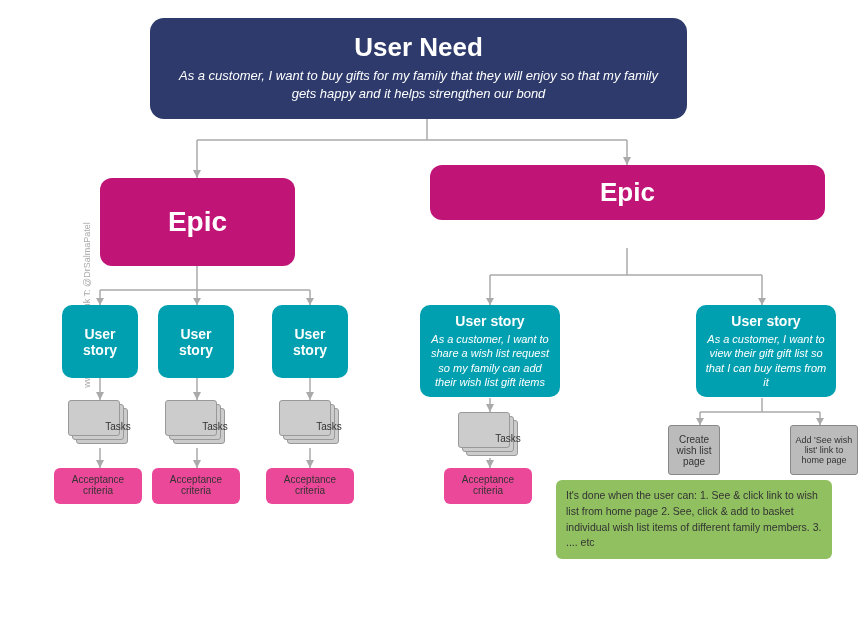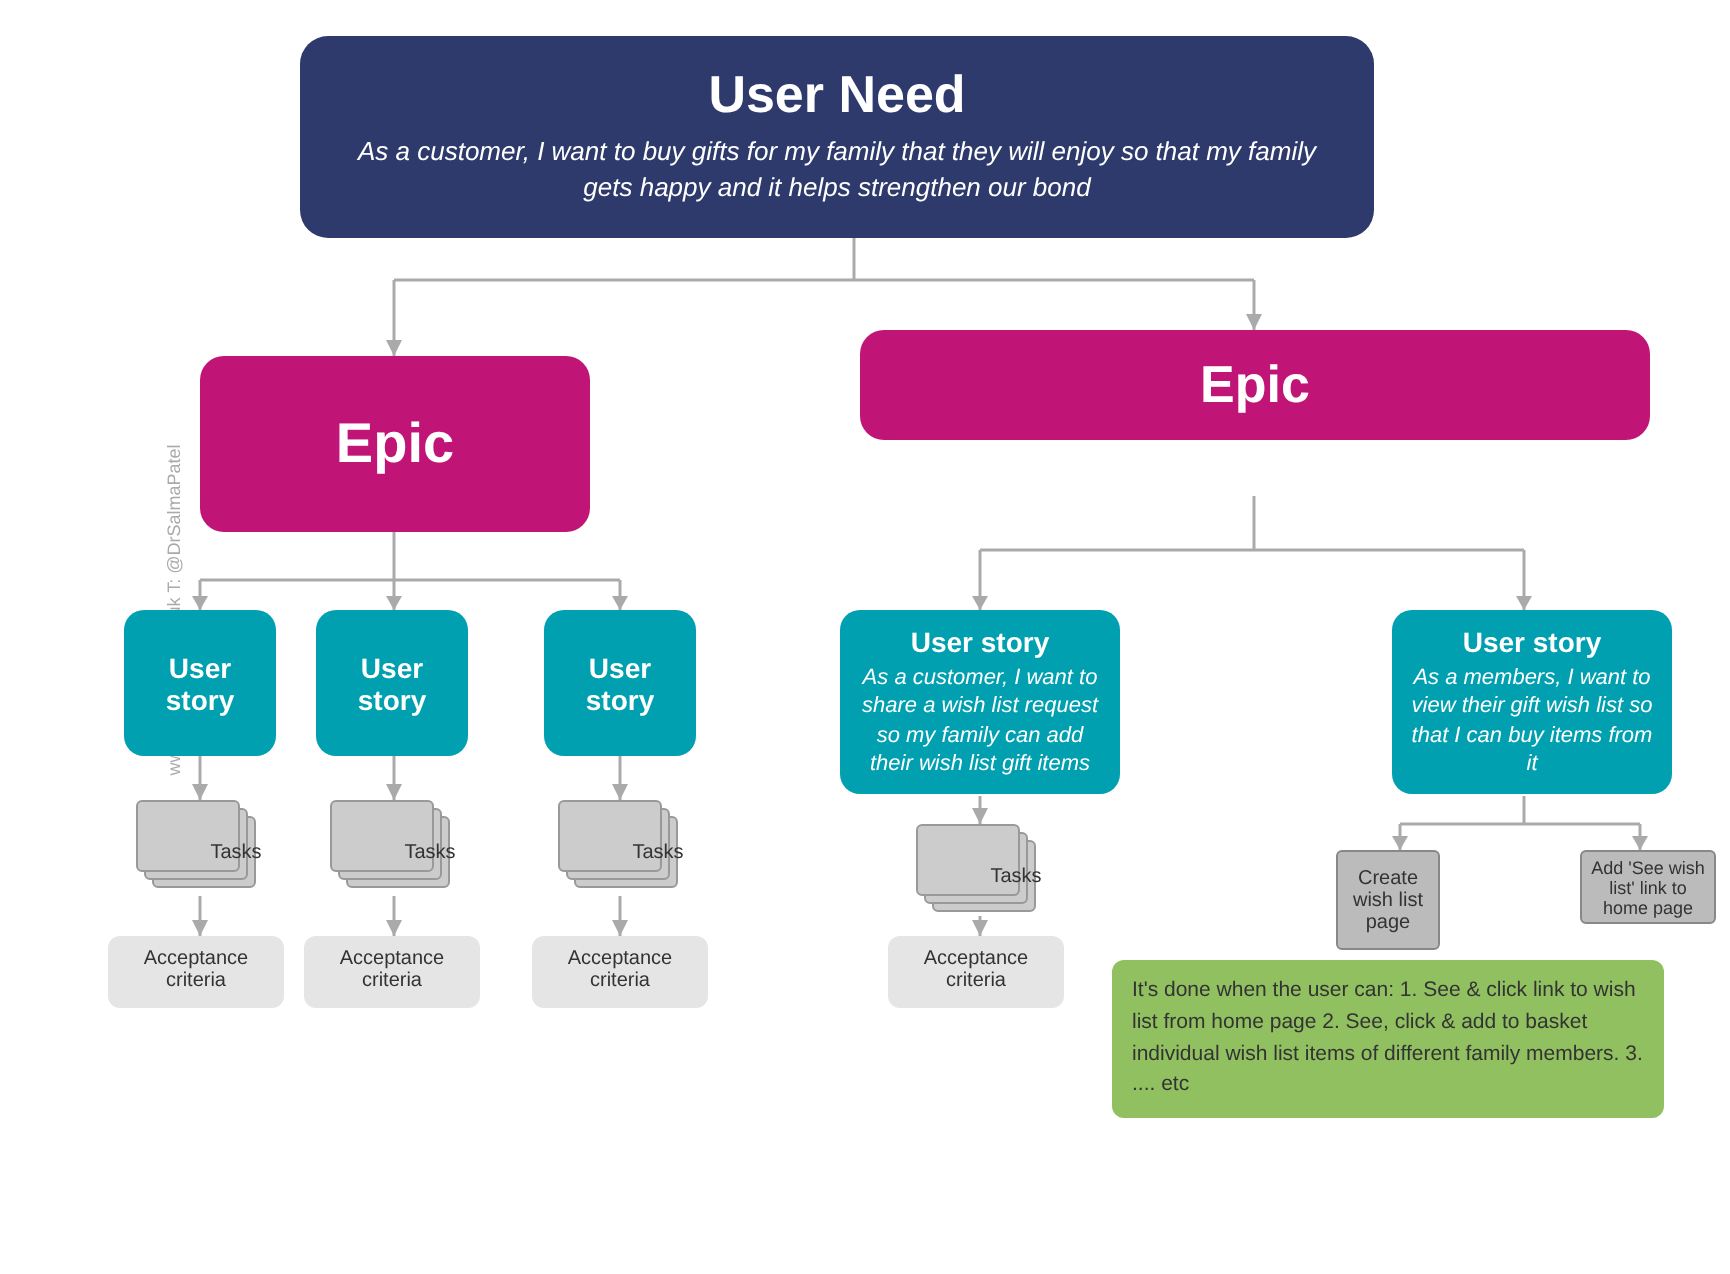--- a/index.html
+++ b/index.html
@@ -127,21 +127,21 @@
       justify-content: center;
       font-size: 10px;
       color: #333;
       padding-bottom: 3px;
       padding-left: 48px;
     }
 
     
     .acceptance {
       position: absolute;
-      background: #e5e5e5;
+      background: #ec4899;
       border-radius: 6px;
       font-size: 10px;
       text-align: center;
       padding: 6px 4px;
       color: #333;
     }
 
     
     .done-criteria {
       position: absolute;
@@ -267,21 +267,21 @@
     <div class="us-title">User<br>story</div>
   </div>
 
   <div class="user-story" style="left:420px; top:305px; width:140px; padding:8px 8px;">
     <div class="us-title">User story</div>
     <div class="us-desc">As a customer, I want to share a wish list request so my family can add their wish list gift items</div>
   </div>
 
   <div class="user-story" style="left:696px; top:305px; width:140px; padding:8px 8px;">
     <div class="us-title">User story</div>
-    <div class="us-desc">As a members, I want to view their gift wish list so that I can buy items from it</div>
+    <div class="us-desc">As a customer, I want to view their gift gift list so that I can buy items from it</div>
   </div>
 
   <div style="position:absolute; left:68px; top:400px;">
     <div class="task-card" style="top:8px; left:8px;"></div>
     <div class="task-card" style="top:4px; left:4px;"></div>
     <div class="task-card" style="top:0; left:0;">
       <span>Tasks</span>
     </div>
   </div>
 
@@ -306,21 +306,21 @@
     <div class="task-card" style="top:4px; left:4px;"></div>
     <div class="task-card" style="top:0; left:0;">
       <span>Tasks</span>
     </div>
   </div>
 
   <div class="task-single" style="left:668px; top:425px; width:52px; height:50px; background:#bbb; border:1px solid #888; border-radius:3px;">
     <span>Create wish list page</span>
   </div>
 
-  <div class="task-single" style="left:790px; top:425px; width:68px; height:37px; background:#bbb; border:1px solid #888; border-radius:3px; font-size:9px;">
+  <div class="task-single" style="left:790px; top:425px; width:68px; height:50px; background:#bbb; border:1px solid #888; border-radius:3px; font-size:9px;">
     <span>Add 'See wish list' link to home page</span>
   </div>
 
   <div class="acceptance" style="left:54px; top:468px; width:88px; height:36px;">
     <span>Acceptance criteria</span>
   </div>
 
   <div class="acceptance" style="left:152px; top:468px; width:88px; height:36px;">
     <span>Acceptance criteria</span>
   </div>

